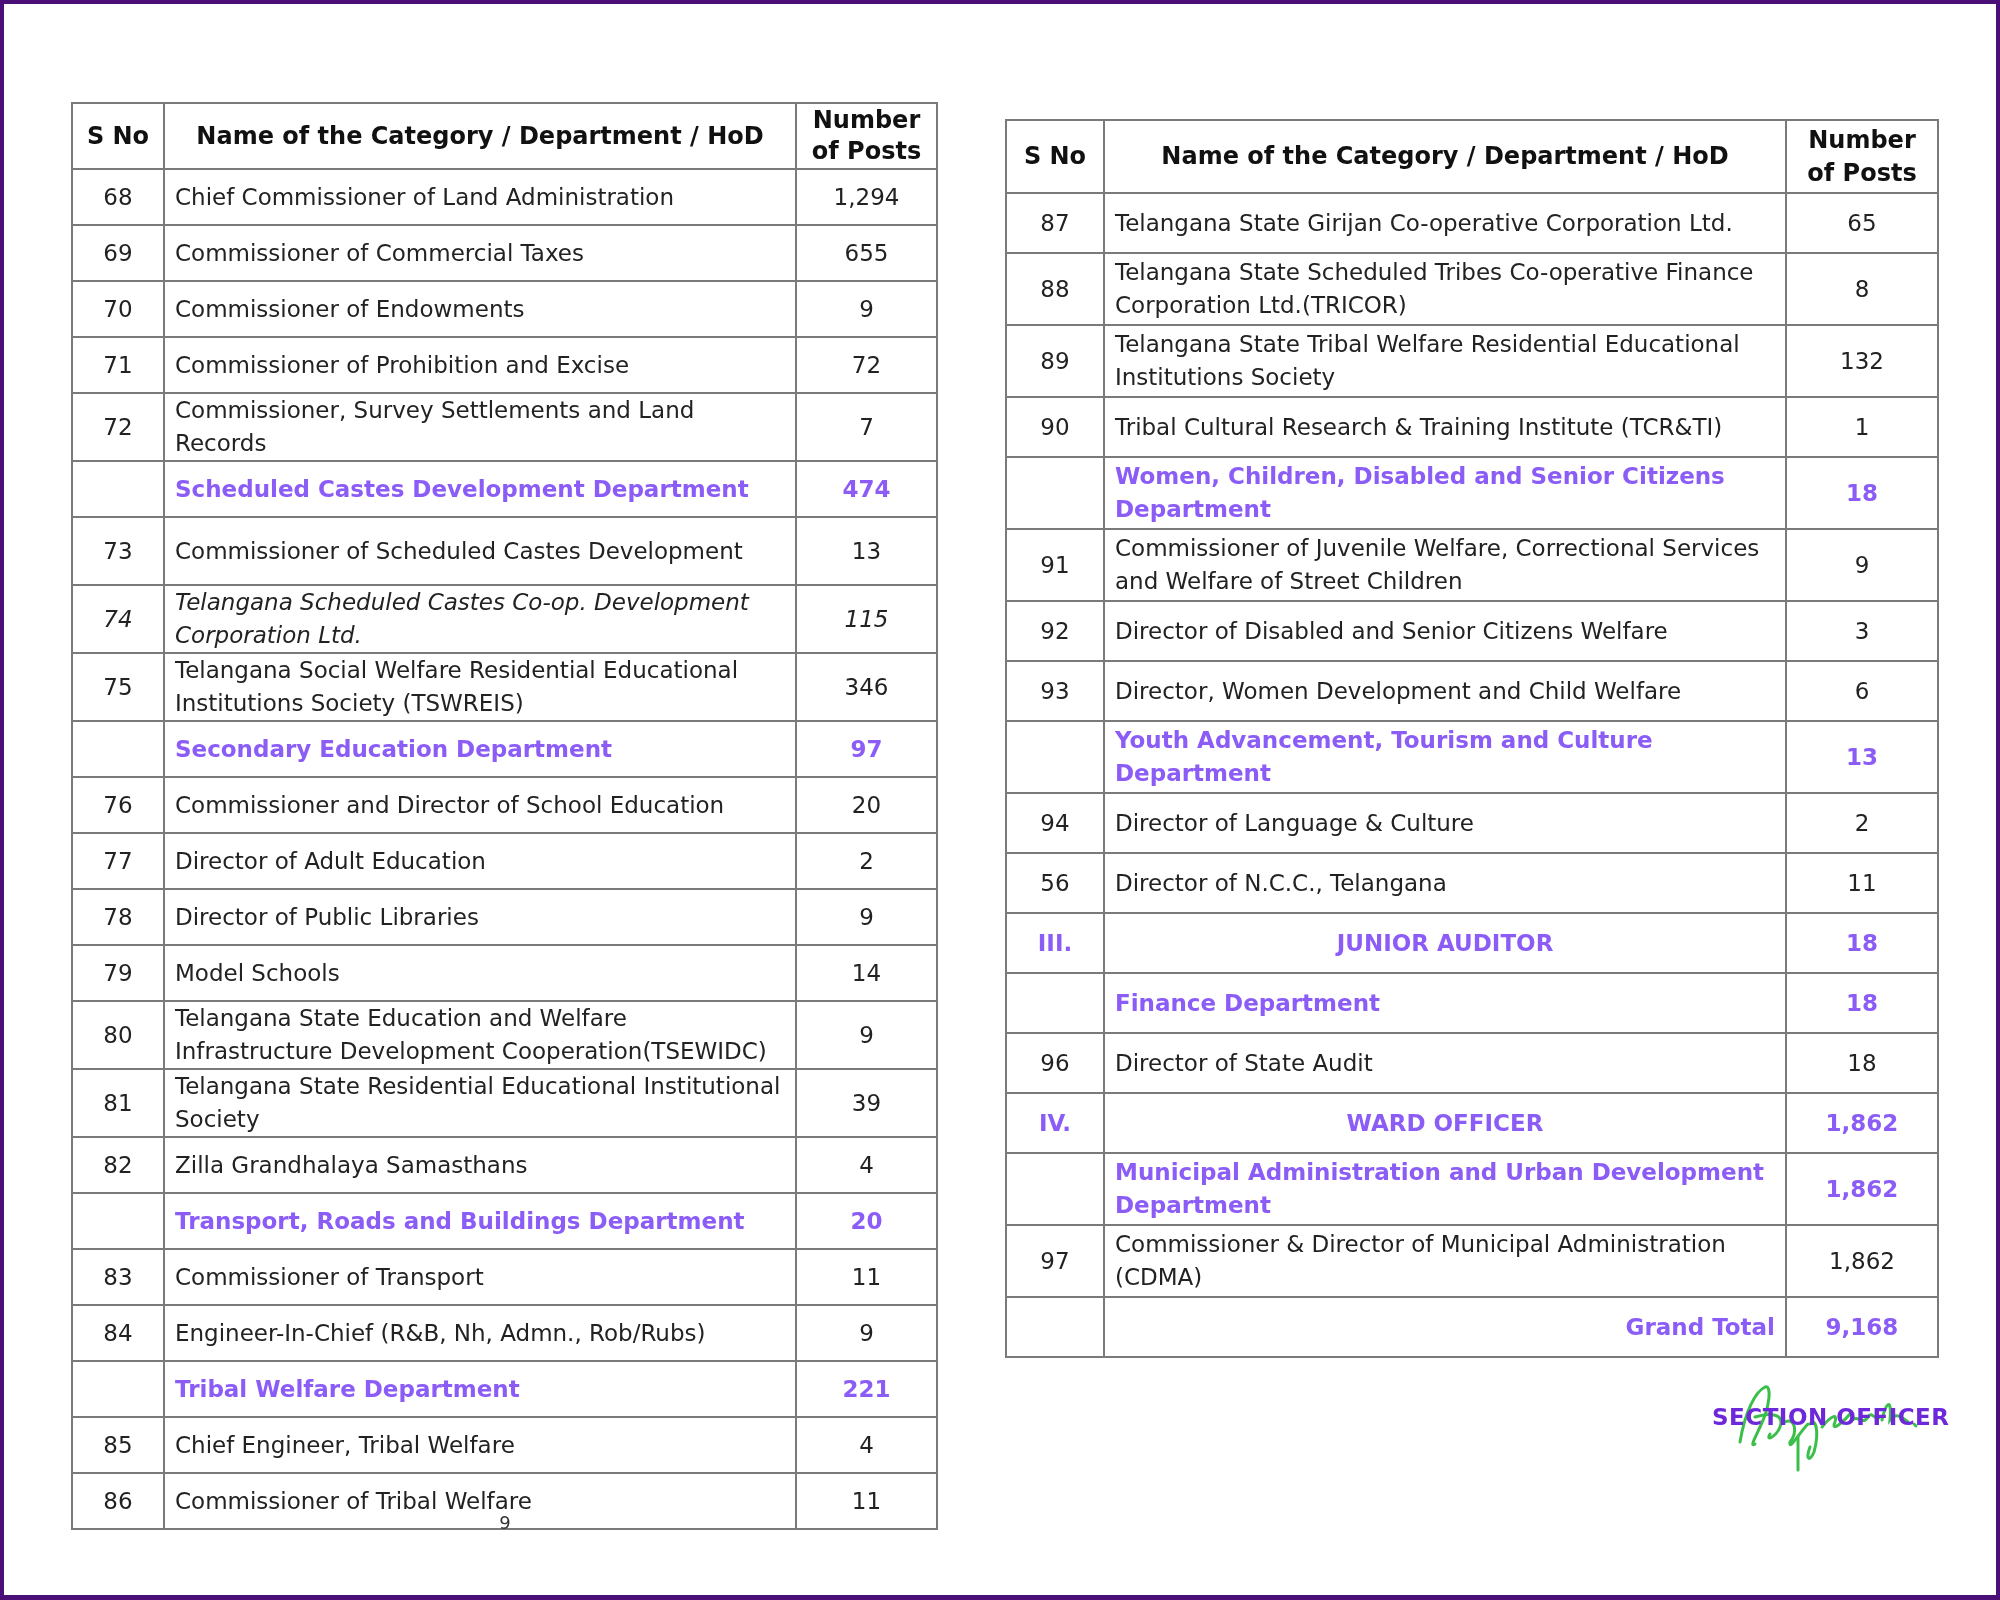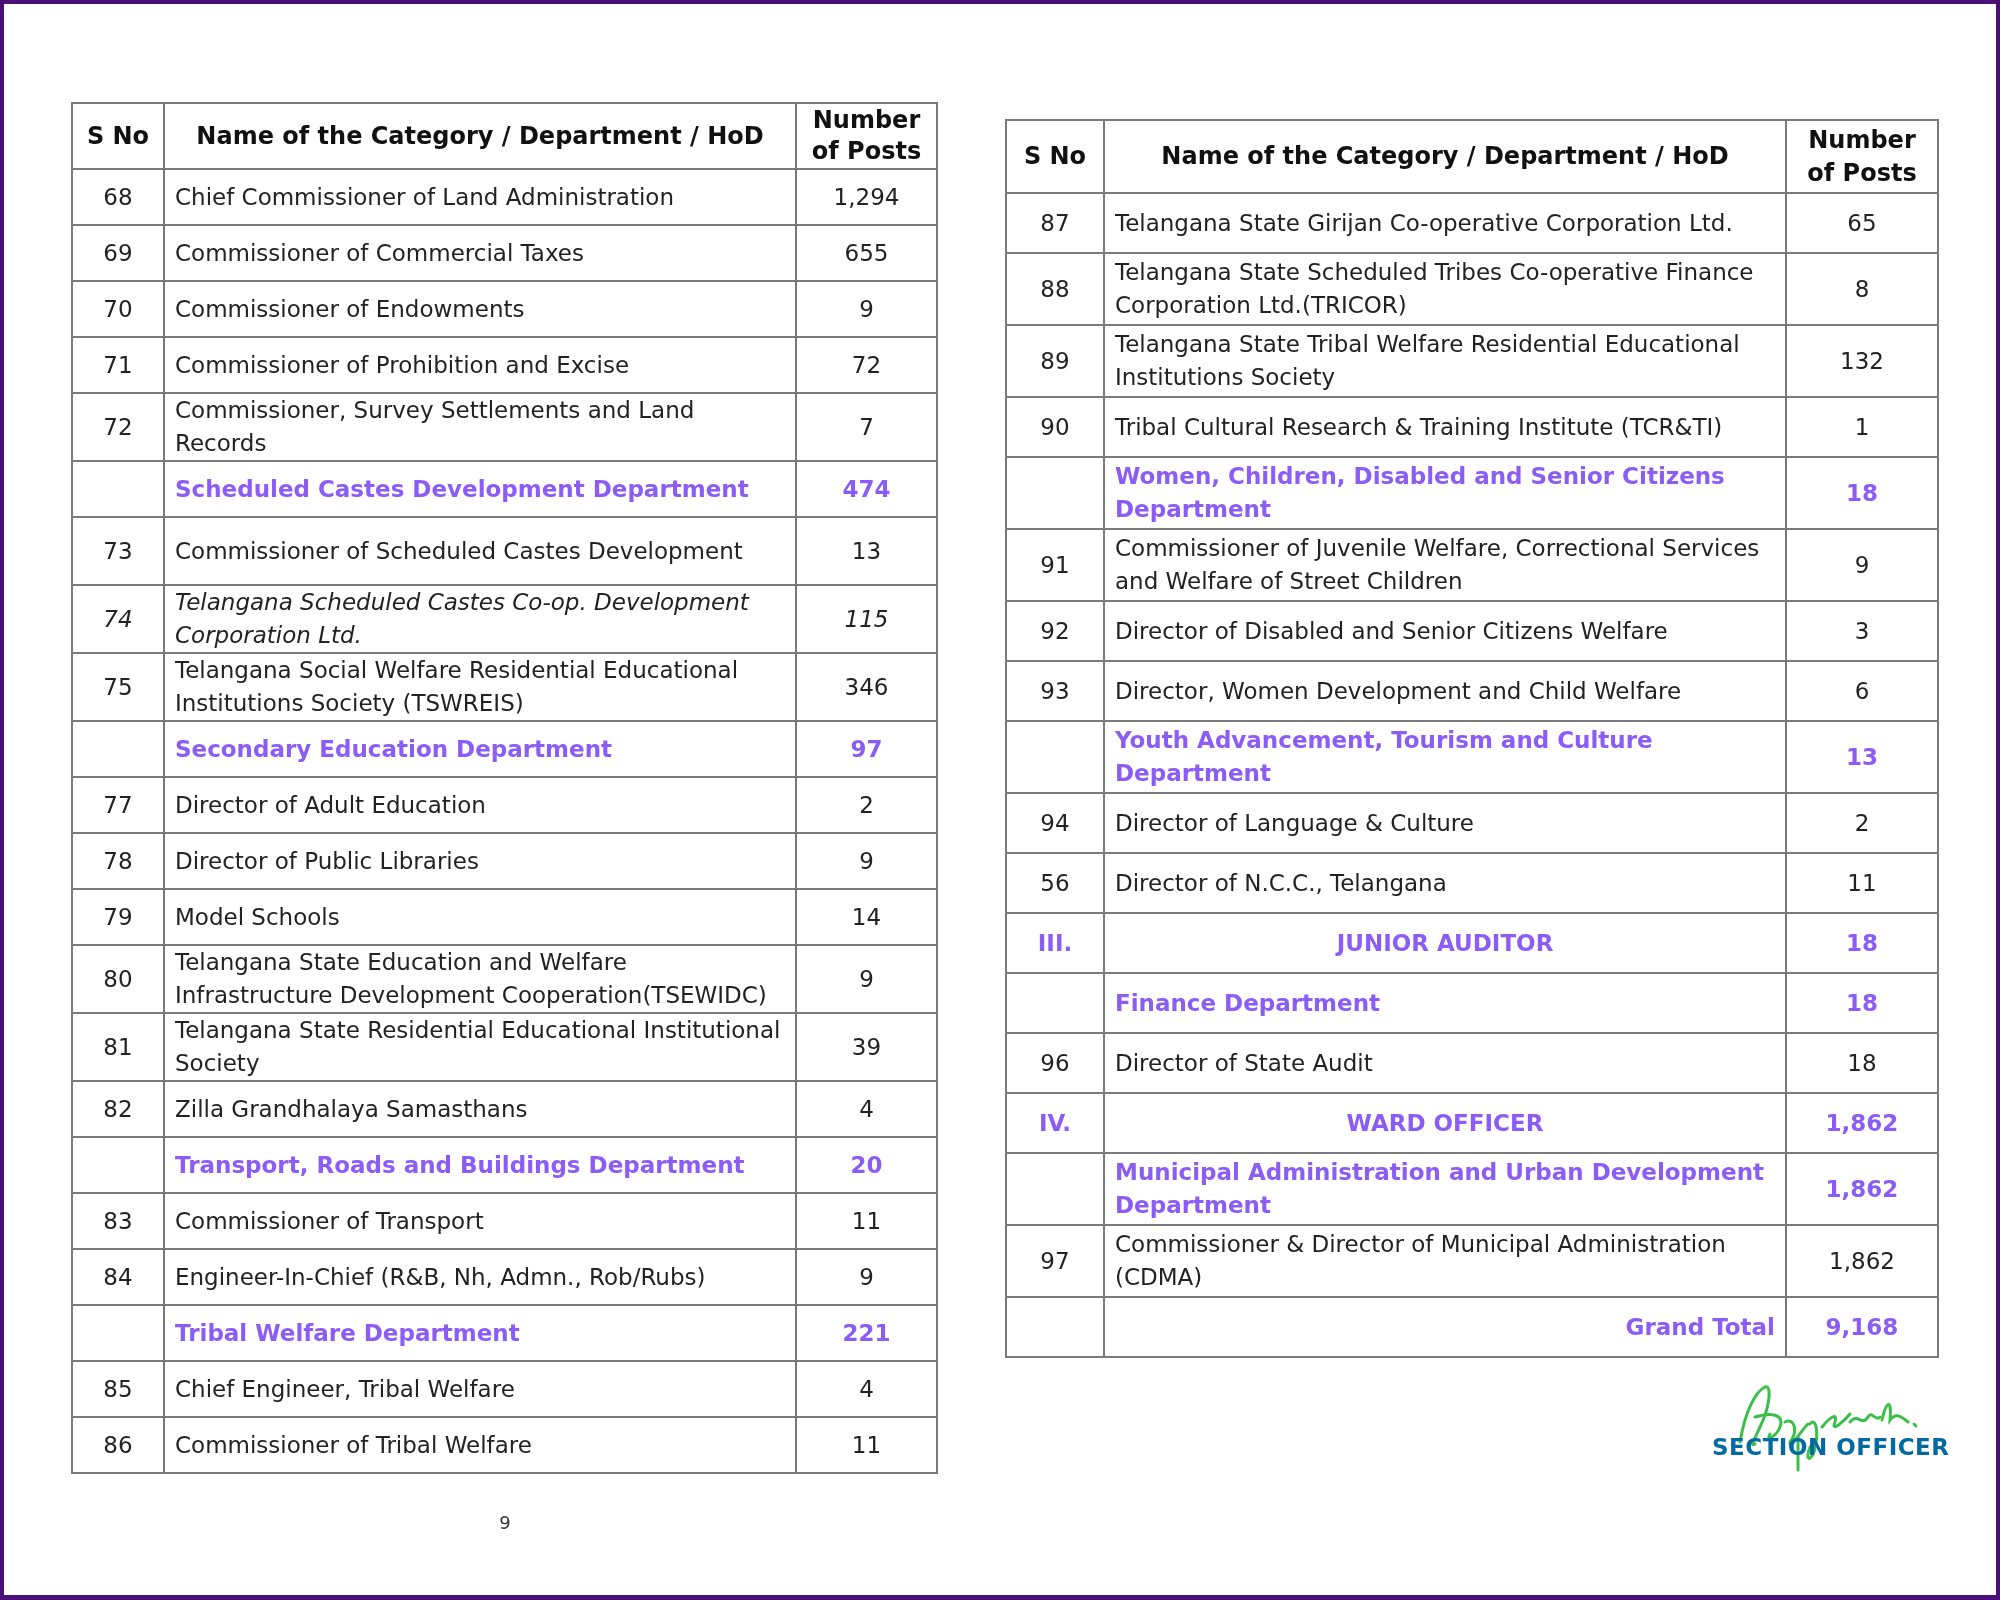--- a/index.html
+++ b/index.html
@@ -28,21 +28,21 @@
   #left-table { left: 71px; top: 102px; width: 865px; }
   #right-table { left: 1005px; top: 119px; width: 932px; }
   .page-num {
     position: absolute; left: 490px; top: 1512px; width: 30px; text-align: center;
     font-size: 18px; color: #333;
   }
   .signature {
     position: absolute; left: 1710px; top: 1372px; width: 240px; height: 100px;
   }
   .sig-title {
-    position: absolute; left: 1712px; top: 1434px; font-size: 23px; font-weight: bold; color: #0369a1;
+    position: absolute; left: 1712px; top: 1404px; font-size: 23px; font-weight: bold; color: #6d28d9;
     letter-spacing: 0.5px;
   }
 </style>
 </head>
 <body>
 
 <div class="frame"></div>
 
 <table class="doc" id="left-table">
   <colgroup>
@@ -102,20 +102,25 @@
         <td class="c-sno">75</td>
         <td class="c-name">Telangana Social Welfare Residential Educational Institutions Society (TSWREIS)</td>
         <td class="c-num">346</td>
       </tr>
       <tr class="bold" style="height: 56px;">
         <td class="c-sno"></td>
         <td class="c-name">Secondary Education Department</td>
         <td class="c-num">97</td>
       </tr>
       <tr style="height: 56px;">
+        <td class="c-sno">76</td>
+        <td class="c-name">Commissioner and Director of School Education</td>
+        <td class="c-num">20</td>
+      </tr>
+      <tr style="height: 56px;">
         <td class="c-sno">77</td>
         <td class="c-name">Director of Adult Education</td>
         <td class="c-num">2</td>
       </tr>
       <tr style="height: 56px;">
         <td class="c-sno">78</td>
         <td class="c-name">Director of Public Libraries</td>
         <td class="c-num">9</td>
       </tr>
       <tr style="height: 56px;">

